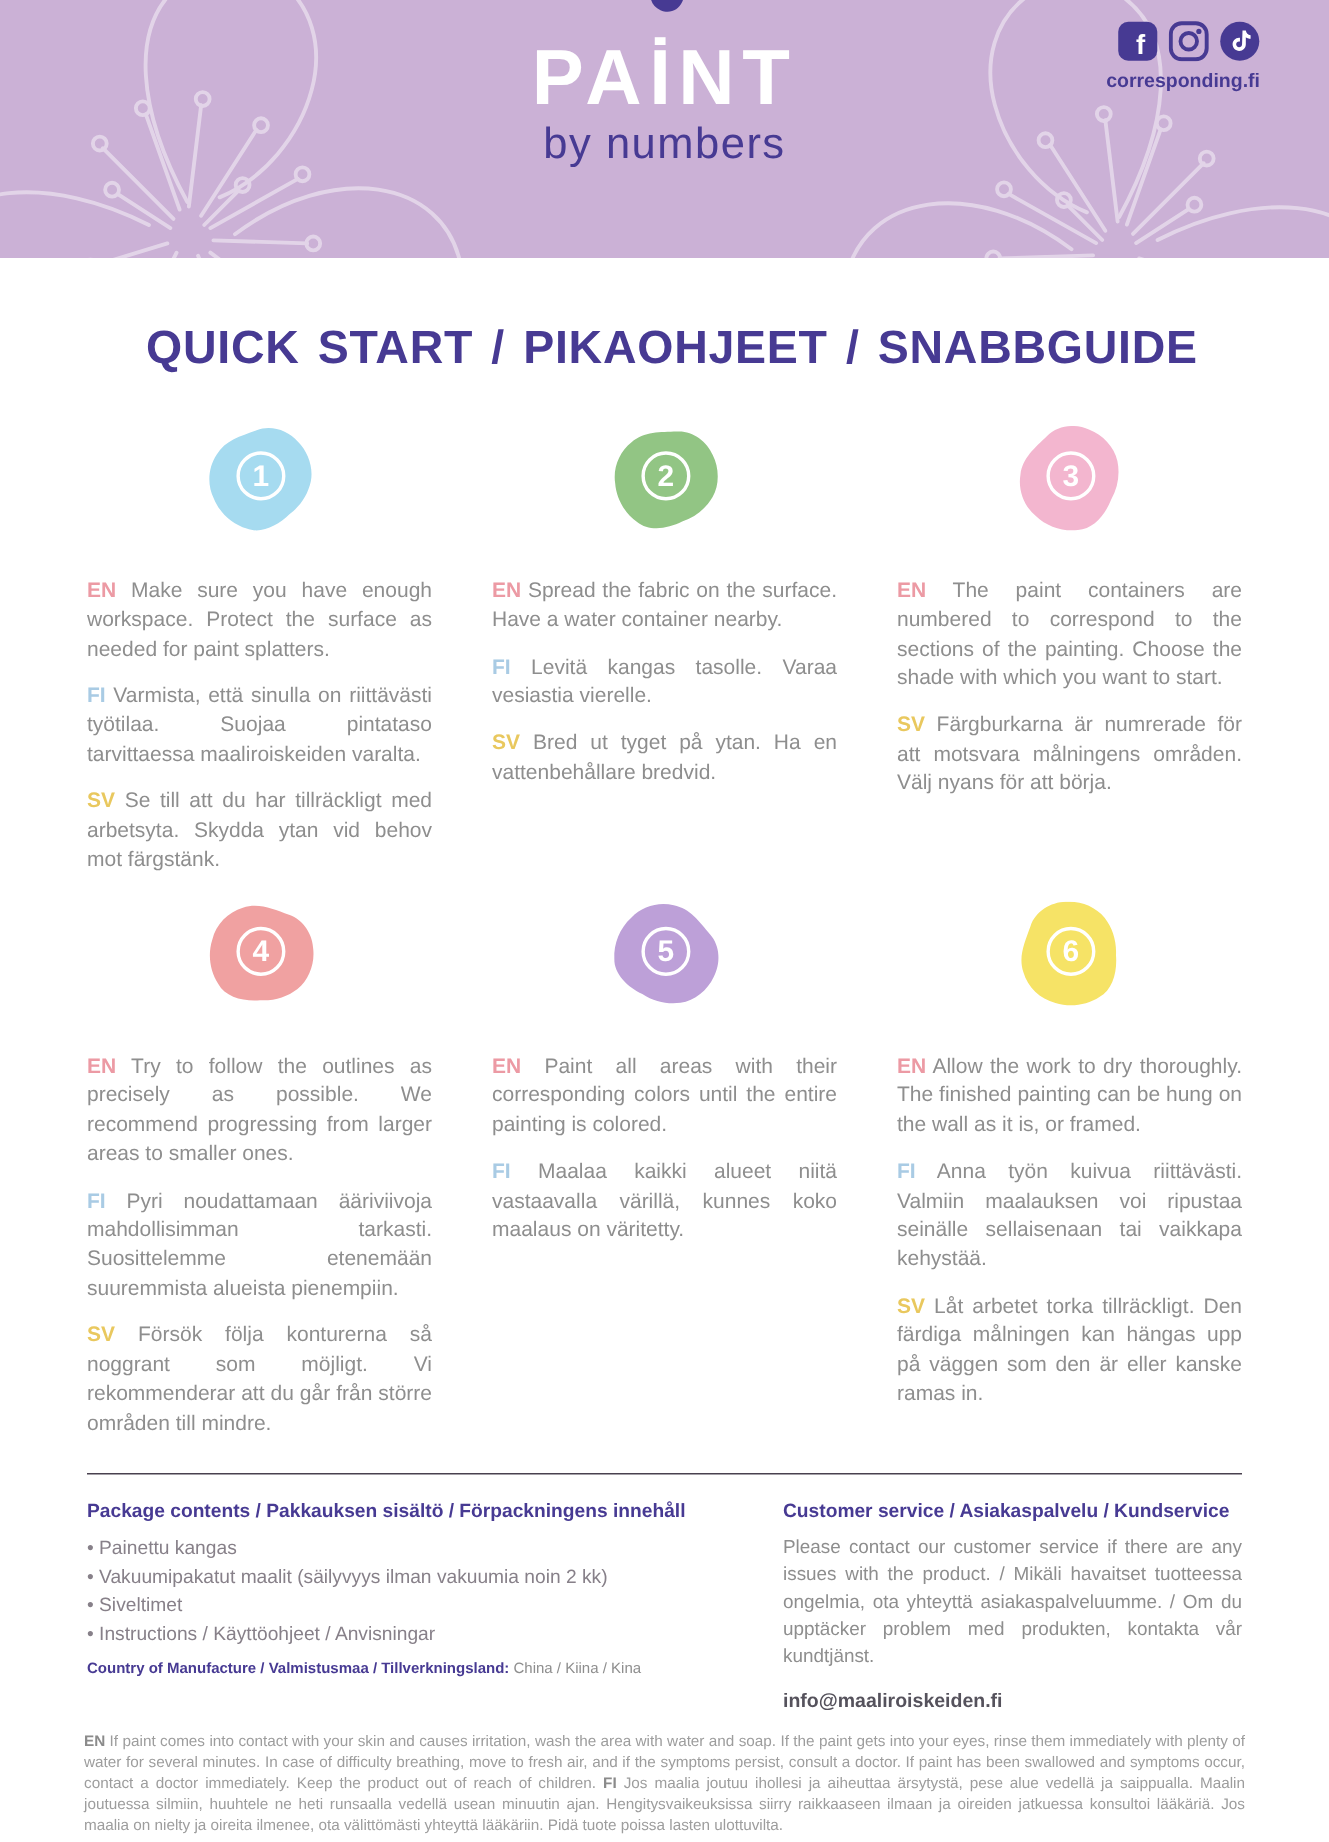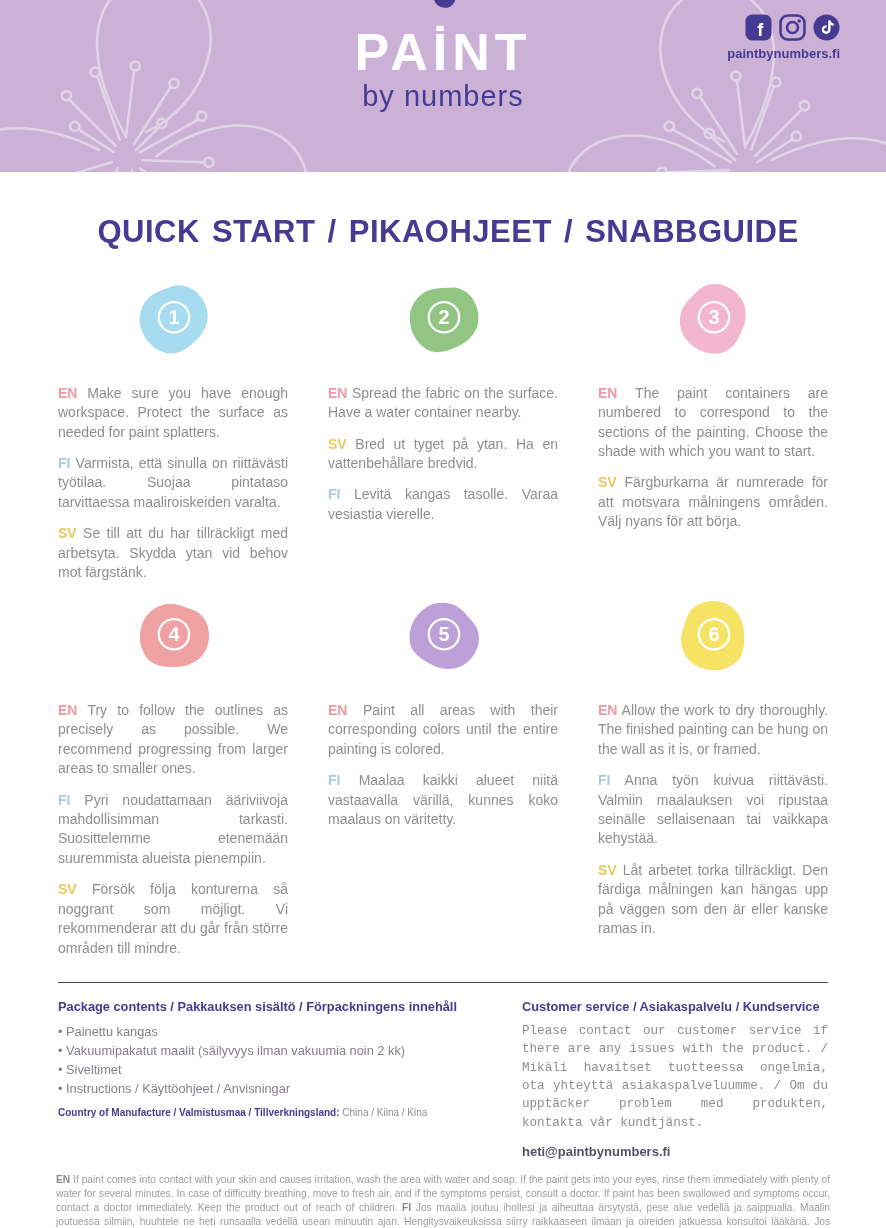--- a/index.html
+++ b/index.html
@@ -82,21 +82,21 @@
     margin-bottom:6px;line-height:1.3;
   }
   .foot-item{
     color:var(--footer-text,#878089);font-size:12.8px;line-height:1.5;
   }
   .foot-country{font-size:10px;margin-top:7px;line-height:1.4;}
   .foot-country .b{color:var(--purple,#473a93);font-weight:700;}
   .foot-country .v{color:var(--body-gray,#8e8e8e);}
   .foot-body{
     margin:0;color:var(--body-gray,#8e8e8e);
-    font-size:12.6px;line-height:1.46;text-align:justify;font-family:Liberation Mono, monospace;
+    font-size:12.6px;line-height:1.46;text-align:justify;
   }
   .foot-email{
     margin-top:12px;color:var(--email-dark,#55525c);
     font-size:13px;font-weight:700;cursor:pointer;
   }
 
   
   .fine{
     margin:14px 56px 0;color:var(--footnote-gray,#9d9d9d);
     font-size:10.2px;line-height:1.37;text-align:justify;
@@ -162,21 +162,21 @@
         <svg width="27" height="27" viewBox="0 0 28 28" fill="none">
           <rect x="1.6" y="1.6" width="24.8" height="24.8" rx="7.5" stroke="#473a93" stroke-width="2.7"></rect>
           <circle cx="14" cy="14" r="5.7" stroke="#473a93" stroke-width="2.7"></circle>
           <circle cx="21" cy="7.2" r="1.8" fill="#473a93"></circle>
         </svg>
         <svg width="27" height="27" viewBox="0 0 28 28">
           <circle cx="14" cy="14" r="13.5" fill="#473a93"></circle>
           <path fill="#ffffff" d="M15.9,6.5 h2.3 c0.25,1.9 1.45,3.1 3.3,3.35 v2.45 c-1.3,-0.05 -2.4,-0.45 -3.3,-1.1 v4.9 c0,2.6 -2.05,4.6 -4.55,4.6 c-2.55,0 -4.6,-2 -4.6,-4.55 c0,-2.5 1.95,-4.5 4.45,-4.6 l0.65,0 v2.65 c-0.2,-0.05 -0.42,-0.08 -0.65,-0.08 c-1.1,0 -2,0.9 -2,2 c0,1.1 0.9,2 2,2 c1.15,0 2.1,-0.95 2.1,-2.1 Z"></path>
         </svg>
       </div>
-      <div class="site">paintbynumbers.fi</div>
+      <div class="site">corresponding.fi</div>
     </div>
   </header>
 
   <h1 class="title">QUICK START / PIKAOHJEET / SNABBGUIDE</h1>
 
   <main class="steps">
 
     <section class="step">
       <svg class="blob" width="76" height="76" viewBox="0 0 80 80">
         <path class="blob-shape" d="M38,3 C48,-1 60,3 67,11 C74,18 78,29 76,39 C74,48 69,56 61,62 C53,70 41,76 31,72 C21,69 12,61 8,51 C3,41 4,29 10,20 C16,10 27,7 38,3 Z" fill="#a6dbf0"></path>
@@ -188,22 +188,22 @@
       <p class="para"><span class="lng sv">SV</span> <span>Se till att du har tillräckligt med arbetsyta. Skydda ytan vid behov mot färgstänk.</span></p>
     </section>
 
     <section class="step">
       <svg class="blob" width="76" height="76" viewBox="0 0 80 80">
         <path class="blob-shape" d="M38,3 C48,-1 60,3 67,11 C74,18 78,29 76,39 C74,48 69,56 61,62 C53,70 41,76 31,72 C21,69 12,61 8,51 C3,41 4,29 10,20 C16,10 27,7 38,3 Z" fill="#92c584"></path>
         <circle class="blob-ring" cx="41" cy="35" r="16"></circle>
         <text class="blob-num" x="41" y="42">2</text>
       </svg>
       <p class="para"><span class="lng en">EN</span> <span>Spread the fabric on the surface. Have a water container nearby.</span></p>
+      <p class="para"><span class="lng fi">FI</span> <span>Levitä kangas tasolle. Varaa vesiastia vierelle.</span></p>
       <p class="para"><span class="lng sv">SV</span> <span>Bred ut tyget på ytan. Ha en vattenbehållare bredvid.</span></p>
-      <p class="para"><span class="lng fi">FI</span> <span>Levitä kangas tasolle. Varaa vesiastia vierelle.</span></p>
     </section>
 
     <section class="step">
       <svg class="blob" width="76" height="76" viewBox="0 0 80 80">
         <path class="blob-shape" d="M38,3 C48,-1 60,3 67,11 C74,18 78,29 76,39 C74,48 69,56 61,62 C53,70 41,76 31,72 C21,69 12,61 8,51 C3,41 4,29 10,20 C16,10 27,7 38,3 Z" fill="#f3b6cf"></path>
         <circle class="blob-ring" cx="41" cy="35" r="16"></circle>
         <text class="blob-num" x="41" y="42">3</text>
       </svg>
       <p class="para"><span class="lng en">EN</span> <span>The paint containers are numbered to correspond to the sections of the painting. Choose the shade with which you want to start.</span></p>
       <p class="para"><span class="lng sv">SV</span> <span>Färgburkarna är numrerade för att motsvara målningens områden. Välj nyans för att börja.</span></p>
@@ -253,21 +253,21 @@
       <div class="foot-item"><span>•</span> <span>Siveltimet</span></div>
       <div class="foot-item"><span>•</span> <span>Instructions / Käyttöohjeet / Anvisningar</span></div>
       <div class="foot-country">
         <span class="b">Country of Manufacture / Valmistusmaa / Tillverkningsland:</span>
         <span class="v">China / Kiina / Kina</span>
       </div>
     </div>
     <div class="foot-col foot-right">
       <div class="foot-h">Customer service / Asiakaspalvelu / Kundservice</div>
       <p class="foot-body">Please contact our customer service if there are any issues with the product. / Mikäli havaitset tuotteessa ongelmia, ota yhteyttä asiakaspalveluumme. / Om du upptäcker problem med produkten, kontakta vår kundtjänst.</p>
-      <div class="foot-email">heti@paintbynumbers.fi</div>
+      <div class="foot-email">info@maaliroiskeiden.fi</div>
     </div>
   </div>
 
   <p class="fine">
     <b>EN</b> <span>If paint comes into contact with your skin and causes irritation, wash the area with water and soap. If the paint gets into your eyes, rinse them immediately with plenty of water for several minutes. In case of difficulty breathing, move to fresh air, and if the symptoms persist, consult a doctor. If paint has been swallowed and symptoms occur, contact a doctor immediately. Keep the product out of reach of children.</span>
     <b>FI</b> <span>Jos maalia joutuu ihollesi ja aiheuttaa ärsytystä, pese alue vedellä ja saippualla. Maalin joutuessa silmiin, huuhtele ne heti runsaalla vedellä usean minuutin ajan. Hengitysvaikeuksissa siirry raikkaaseen ilmaan ja oireiden jatkuessa konsultoi lääkäriä. Jos maalia on nielty ja oireita ilmenee, ota välittömästi yhteyttä lääkäriin. Pidä tuote poissa lasten ulottuvilta.</span>
      
   </p>
 
 </div>

